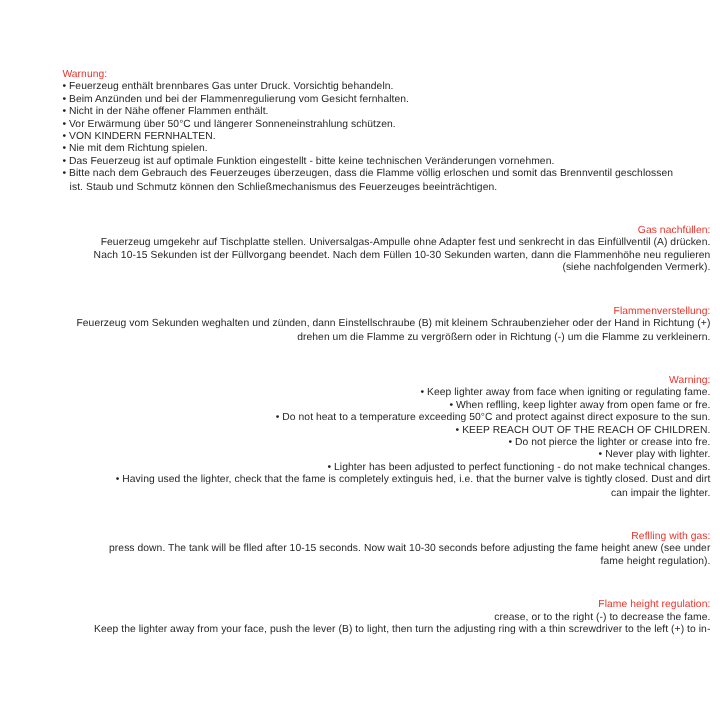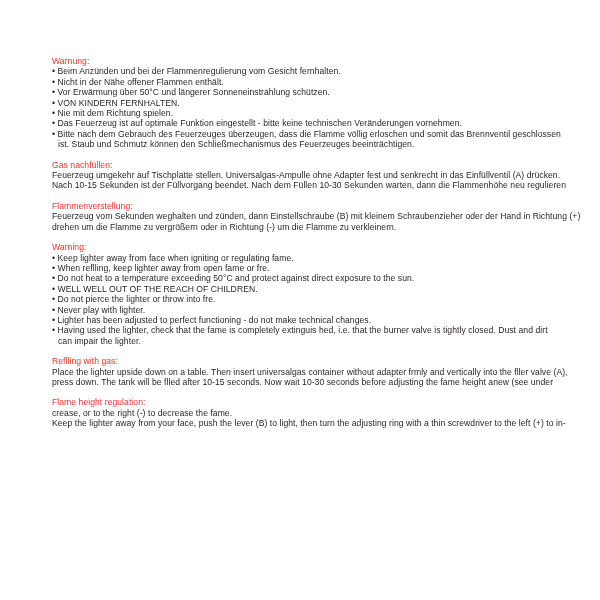--- a/index.html
+++ b/index.html
@@ -18,73 +18,76 @@
     position: absolute;
     left: 52px;
     top: 56px;
     width: 540px;
     color: var(--body-color, #231f20);
     font-size: 8.6px;
     line-height: 10.4px;
     letter-spacing: 0.05px;
   }
   .sec + .sec {
-    margin-top: 10px;
+    margin-top: 26px;
+    text-align: right;
   }
   .heading {
     color: var(--heading-color, #e8342c);
     white-space: nowrap;
   }
   .ln {
     white-space: nowrap;
   }
   .ln.cont {
     padding-left: 6px;
   }
 </style>
 </head>
 <body style="background: rgb(255, 255, 255);">
 
 <main class="sheet" style="--heading-color: #e8342c; --body-color: #231f20;">
     <section class="sec">
       <div class="heading">Warnung:</div>
+      <div class="ln">• Feuerzeug enthält brennbares Gas unter Druck. Vorsichtig behandeln.</div>
       <div class="ln">• Beim Anzünden und bei der Flammenregulierung vom Gesicht fernhalten.</div>
       <div class="ln">• Nicht in der Nähe offener Flammen enthält.</div>
       <div class="ln">• Vor Erwärmung über 50°C und längerer Sonneneinstrahlung schützen.</div>
       <div class="ln">• VON KINDERN FERNHALTEN.</div>
       <div class="ln">• Nie mit dem Richtung spielen.</div>
       <div class="ln">• Das Feuerzeug ist auf optimale Funktion eingestellt - bitte keine technischen Veränderungen vornehmen.</div>
       <div class="ln">• Bitte nach dem Gebrauch des Feuerzeuges überzeugen, dass die Flamme völlig erloschen und somit das Brennventil geschlossen</div>
       <div class="ln cont">ist. Staub und Schmutz können den Schließmechanismus des Feuerzeuges beeinträchtigen.</div>
     </section>
     <section class="sec">
       <div class="heading">Gas nachfüllen:</div>
       <div class="ln">Feuerzeug umgekehr auf Tischplatte stellen. Universalgas-Ampulle ohne Adapter fest und senkrecht in das Einfüllventil (A) drücken.</div>
       <div class="ln">Nach 10-15 Sekunden ist der Füllvorgang beendet. Nach dem Füllen 10-30 Sekunden warten, dann die Flammenhöhe neu regulieren</div>
+      <div class="ln">(siehe nachfolgenden Vermerk).</div>
     </section>
     <section class="sec">
       <div class="heading">Flammenverstellung:</div>
       <div class="ln">Feuerzeug vom Sekunden weghalten und zünden, dann Einstellschraube (B) mit kleinem Schraubenzieher oder der Hand in Richtung (+)</div>
       <div class="ln">drehen um die Flamme zu vergrößern oder in Richtung (-) um die Flamme zu verkleinern.</div>
     </section>
     <section class="sec">
       <div class="heading">Warning:</div>
       <div class="ln">• Keep lighter away from face when igniting or regulating fame.</div>
       <div class="ln">• When reflling, keep lighter away from open fame or fre.</div>
       <div class="ln">• Do not heat to a temperature exceeding 50°C and protect against direct exposure to the sun.</div>
-      <div class="ln">• WELL WELL OUT OF THE REACH OF CHILDREN.</div>
-      <div class="ln">• Do not pierce the lighter or throw into fre.</div>
+      <div class="ln">• KEEP REACH OUT OF THE REACH OF CHILDREN.</div>
+      <div class="ln">• Do not pierce the lighter or crease into fre.</div>
       <div class="ln">• Never play with lighter.</div>
       <div class="ln">• Lighter has been adjusted to perfect functioning - do not make technical changes.</div>
       <div class="ln">• Having used the lighter, check that the fame is completely extinguis hed, i.e. that the burner valve is tightly closed. Dust and dirt</div>
       <div class="ln cont">can impair the lighter.</div>
     </section>
     <section class="sec">
       <div class="heading">Reflling with gas:</div>
-      <div class="ln">Place the lighter upside down on a table. Then insert universalgas container without adapter frmly and vertically into the fller valve (A),</div>
       <div class="ln">press down. The tank will be flled after 10-15 seconds. Now wait 10-30 seconds before adjusting the fame height anew (see under</div>
+      <div class="ln">fame height regulation).</div>
     </section>
     <section class="sec">
       <div class="heading">Flame height regulation:</div>
       <div class="ln">crease, or to the right (-) to decrease the fame.</div>
       <div class="ln">Keep the lighter away from your face, push the lever (B) to light, then turn the adjusting ring with a thin screwdriver to the left (+) to in-</div>
     </section>
   </main>
 
 </body></html>

